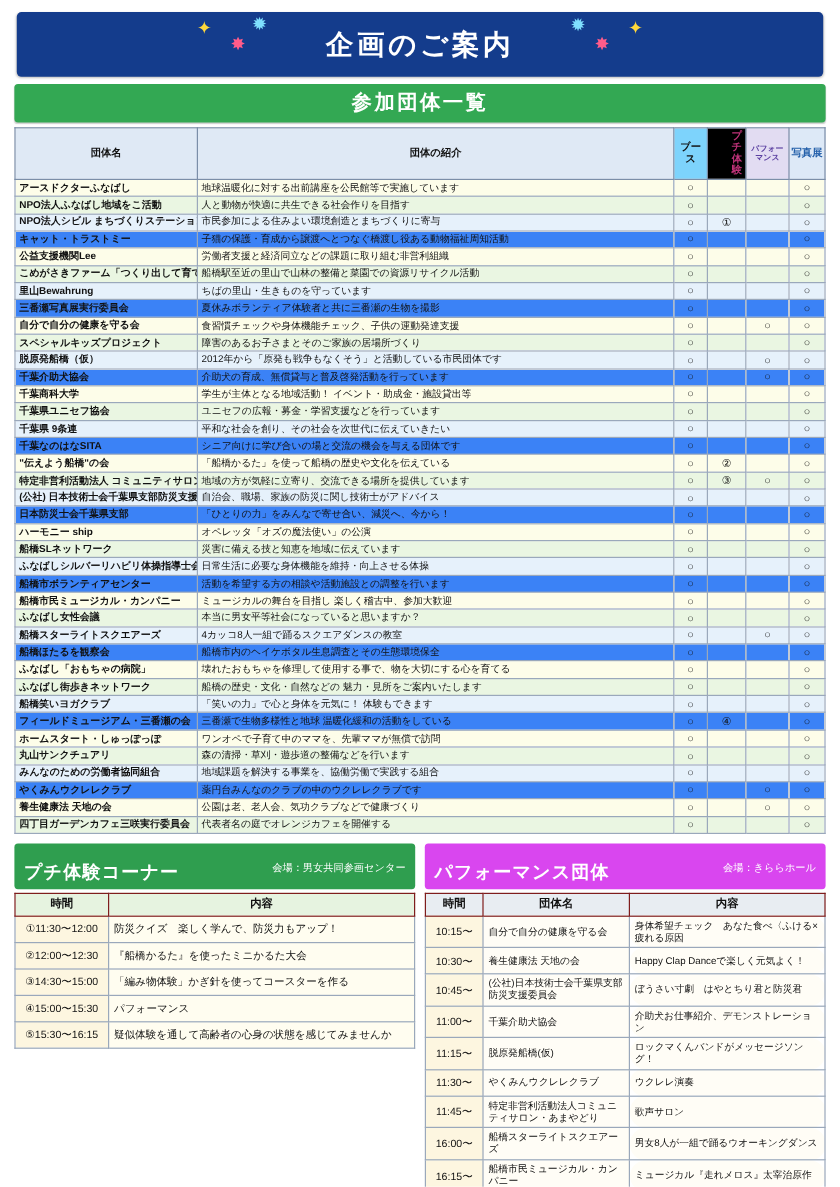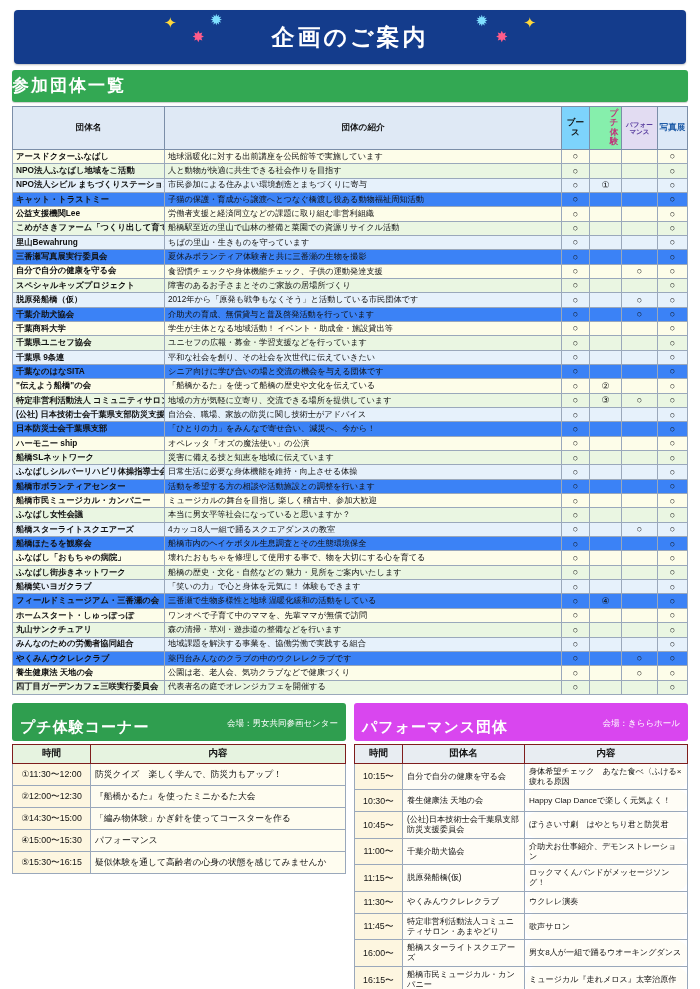--- a/index.html
+++ b/index.html
@@ -37,20 +37,21 @@
   .spark.s2 { left:178px; top:18px; color:#ff5c8a;}
   .spark.s3 { left:196px; top:1px; color:#7fe0ff;}
   .spark.s4 { right:150px; top:4px; }
   .spark.s5 { right:178px; top:18px; color:#ff5c8a;}
   .spark.s6 { right:198px; top:2px; color:#7fe0ff;}
 
   
   .sec-head {
     background:#33a853;
     color:#fff;
+    text-align:center;
     font-size:17px;
     font-weight:bold;
     letter-spacing:2px;
     padding:4px 0 5px;
     border-radius:3px;
     margin:0 4px 4px 4px;
     box-shadow:0 1px 1px rgba(0,0,0,.2);
   }
 
   
@@ -64,21 +65,21 @@
   table.orgs th {
     background:#dfe9f5;
     border:1px solid #7b8ea8;
     font-size:8.6px;
     font-weight:bold;
     padding:2px 1px;
     text-align:center;
     line-height:1.1;
   }
   table.orgs th.c-booth { background:#7dd3fc; }
-  table.orgs th.c-petit { background:#86efac; color:#c0337a;padding-left:18px; }
+  table.orgs th.c-petit { background:#000000; color:#c0337a;padding-left:18px; }
   table.orgs th.c-perf  { background:#e2dcf2; color:#5a3fa0; font-size:6.6px;}
   table.orgs th.c-photo { background:#dde9f7; color:#1f5ca8; }
   table.orgs td {
     border:1px solid #9aa8bb;
     padding:1.5px 3px;
     line-height:1.15;
     height:13px;
     vertical-align:middle;
     white-space:nowrap;
     overflow:hidden;

